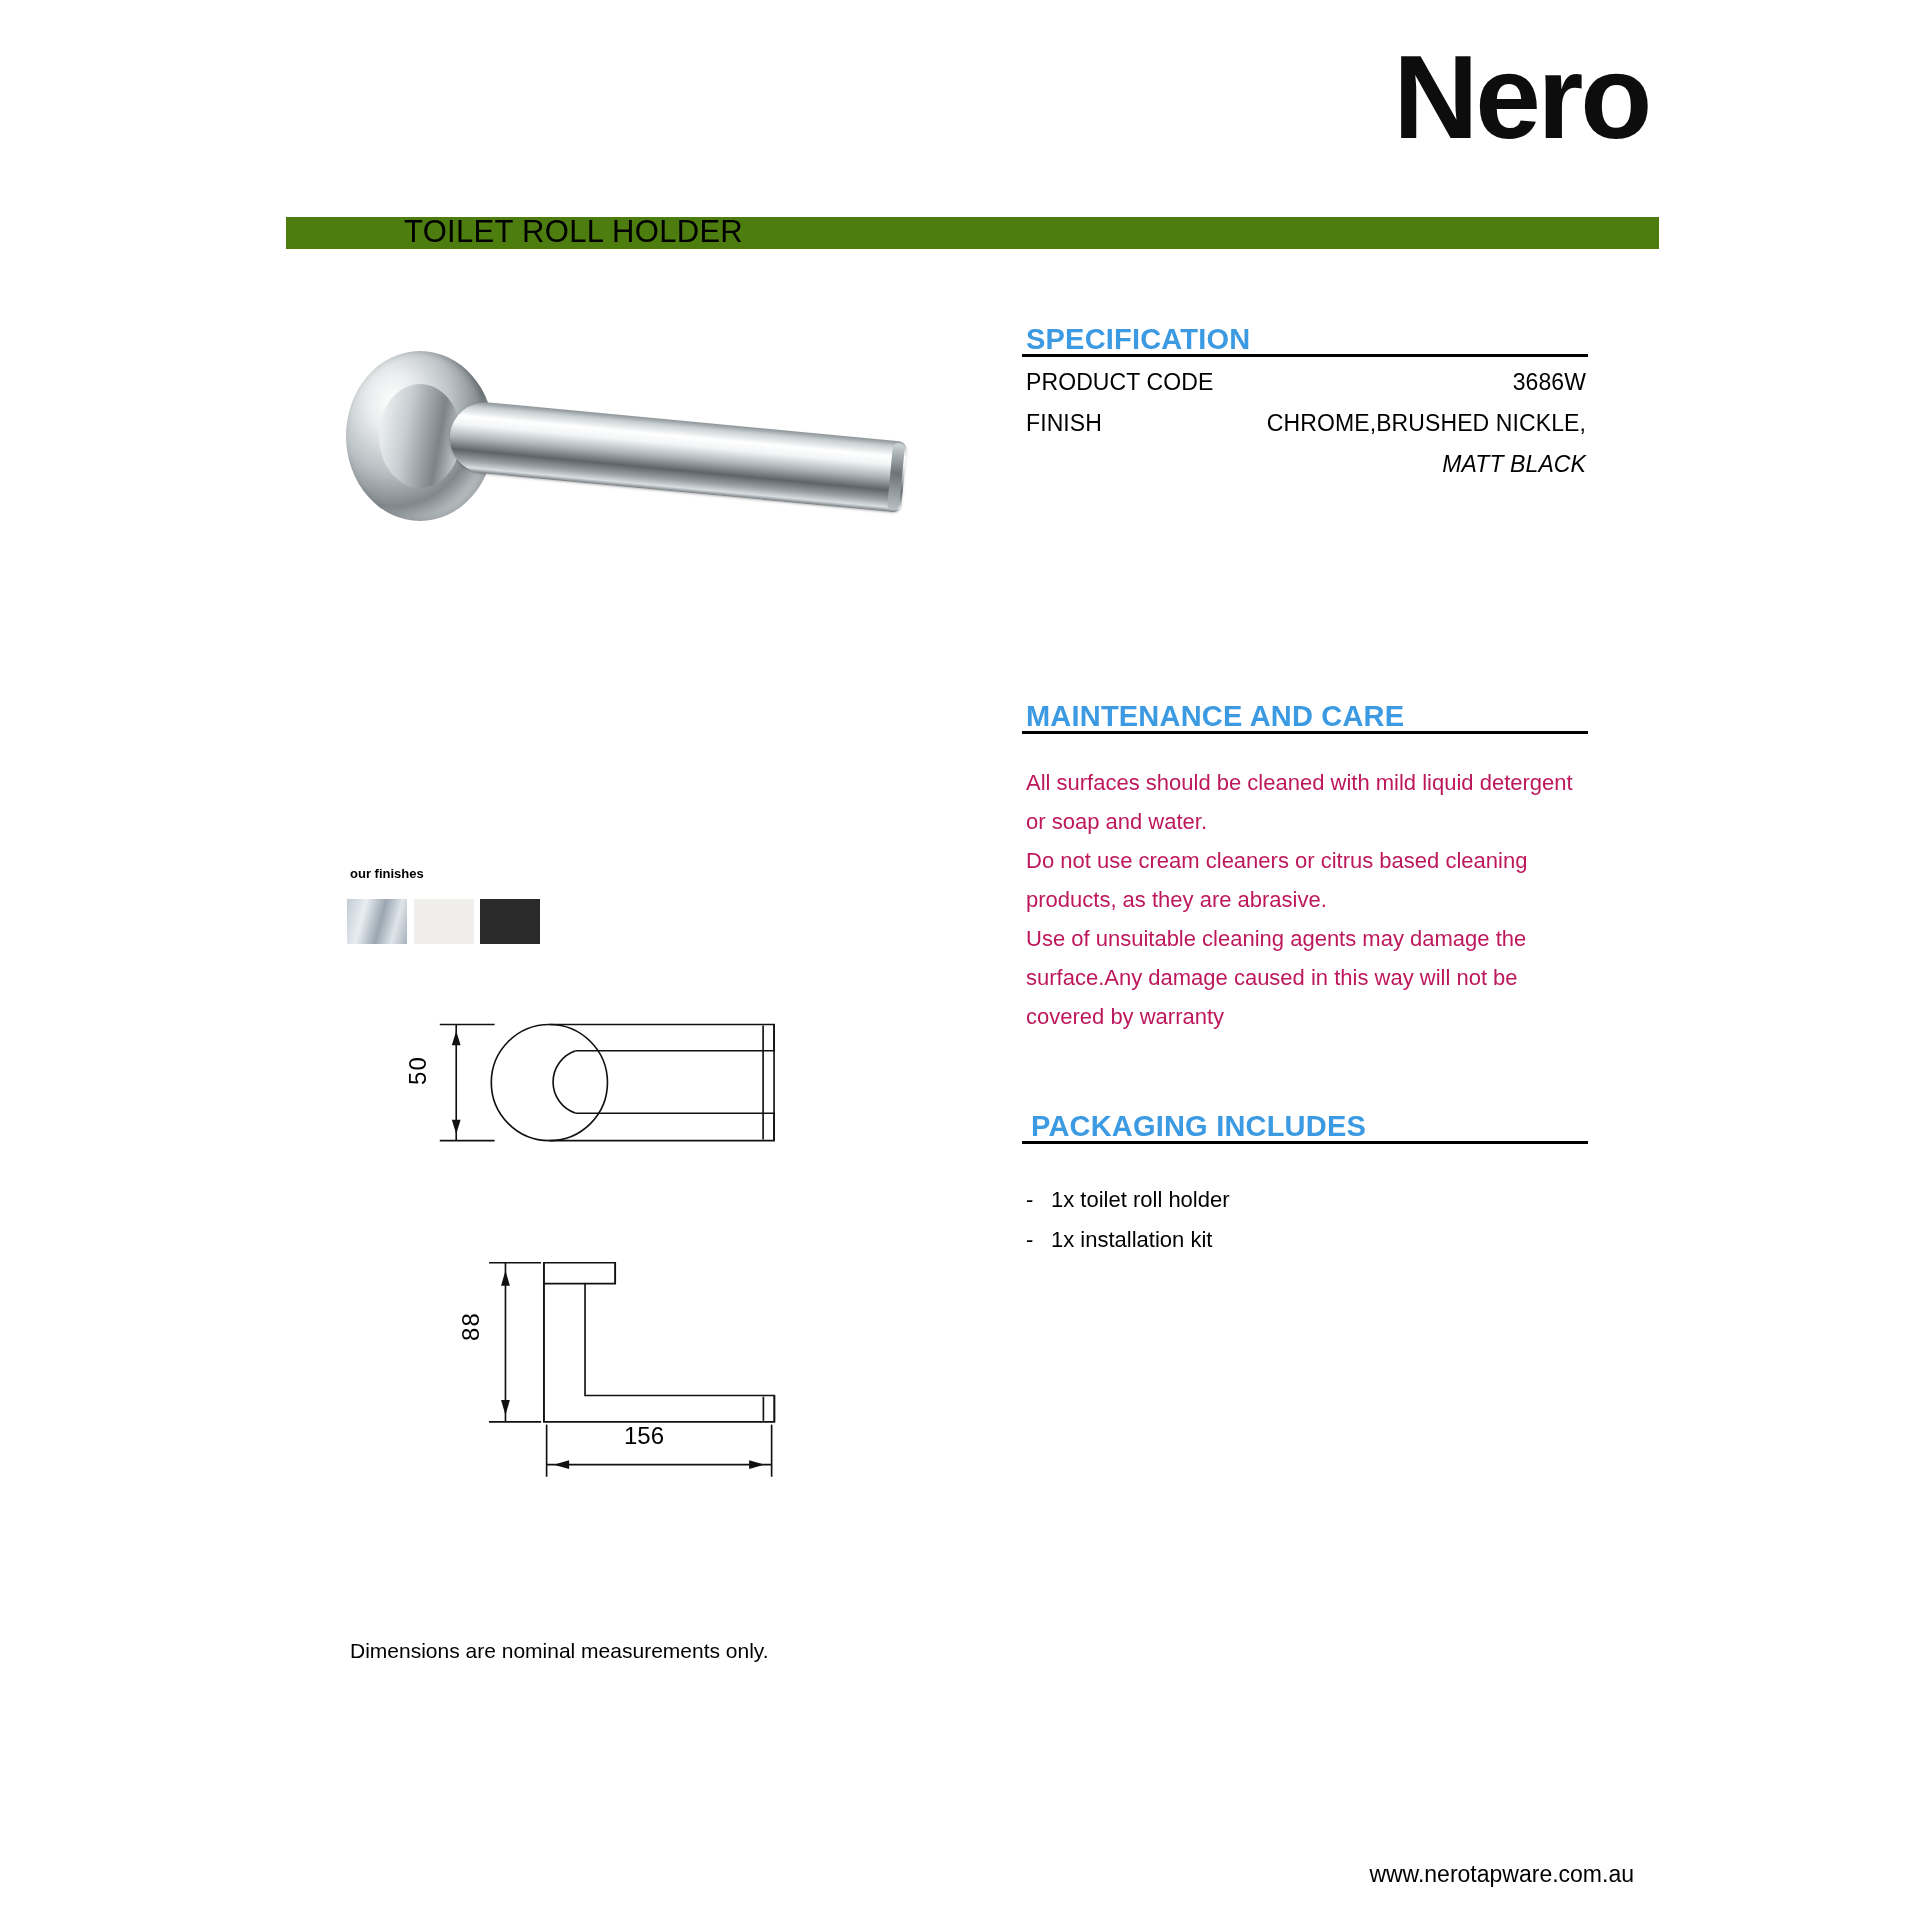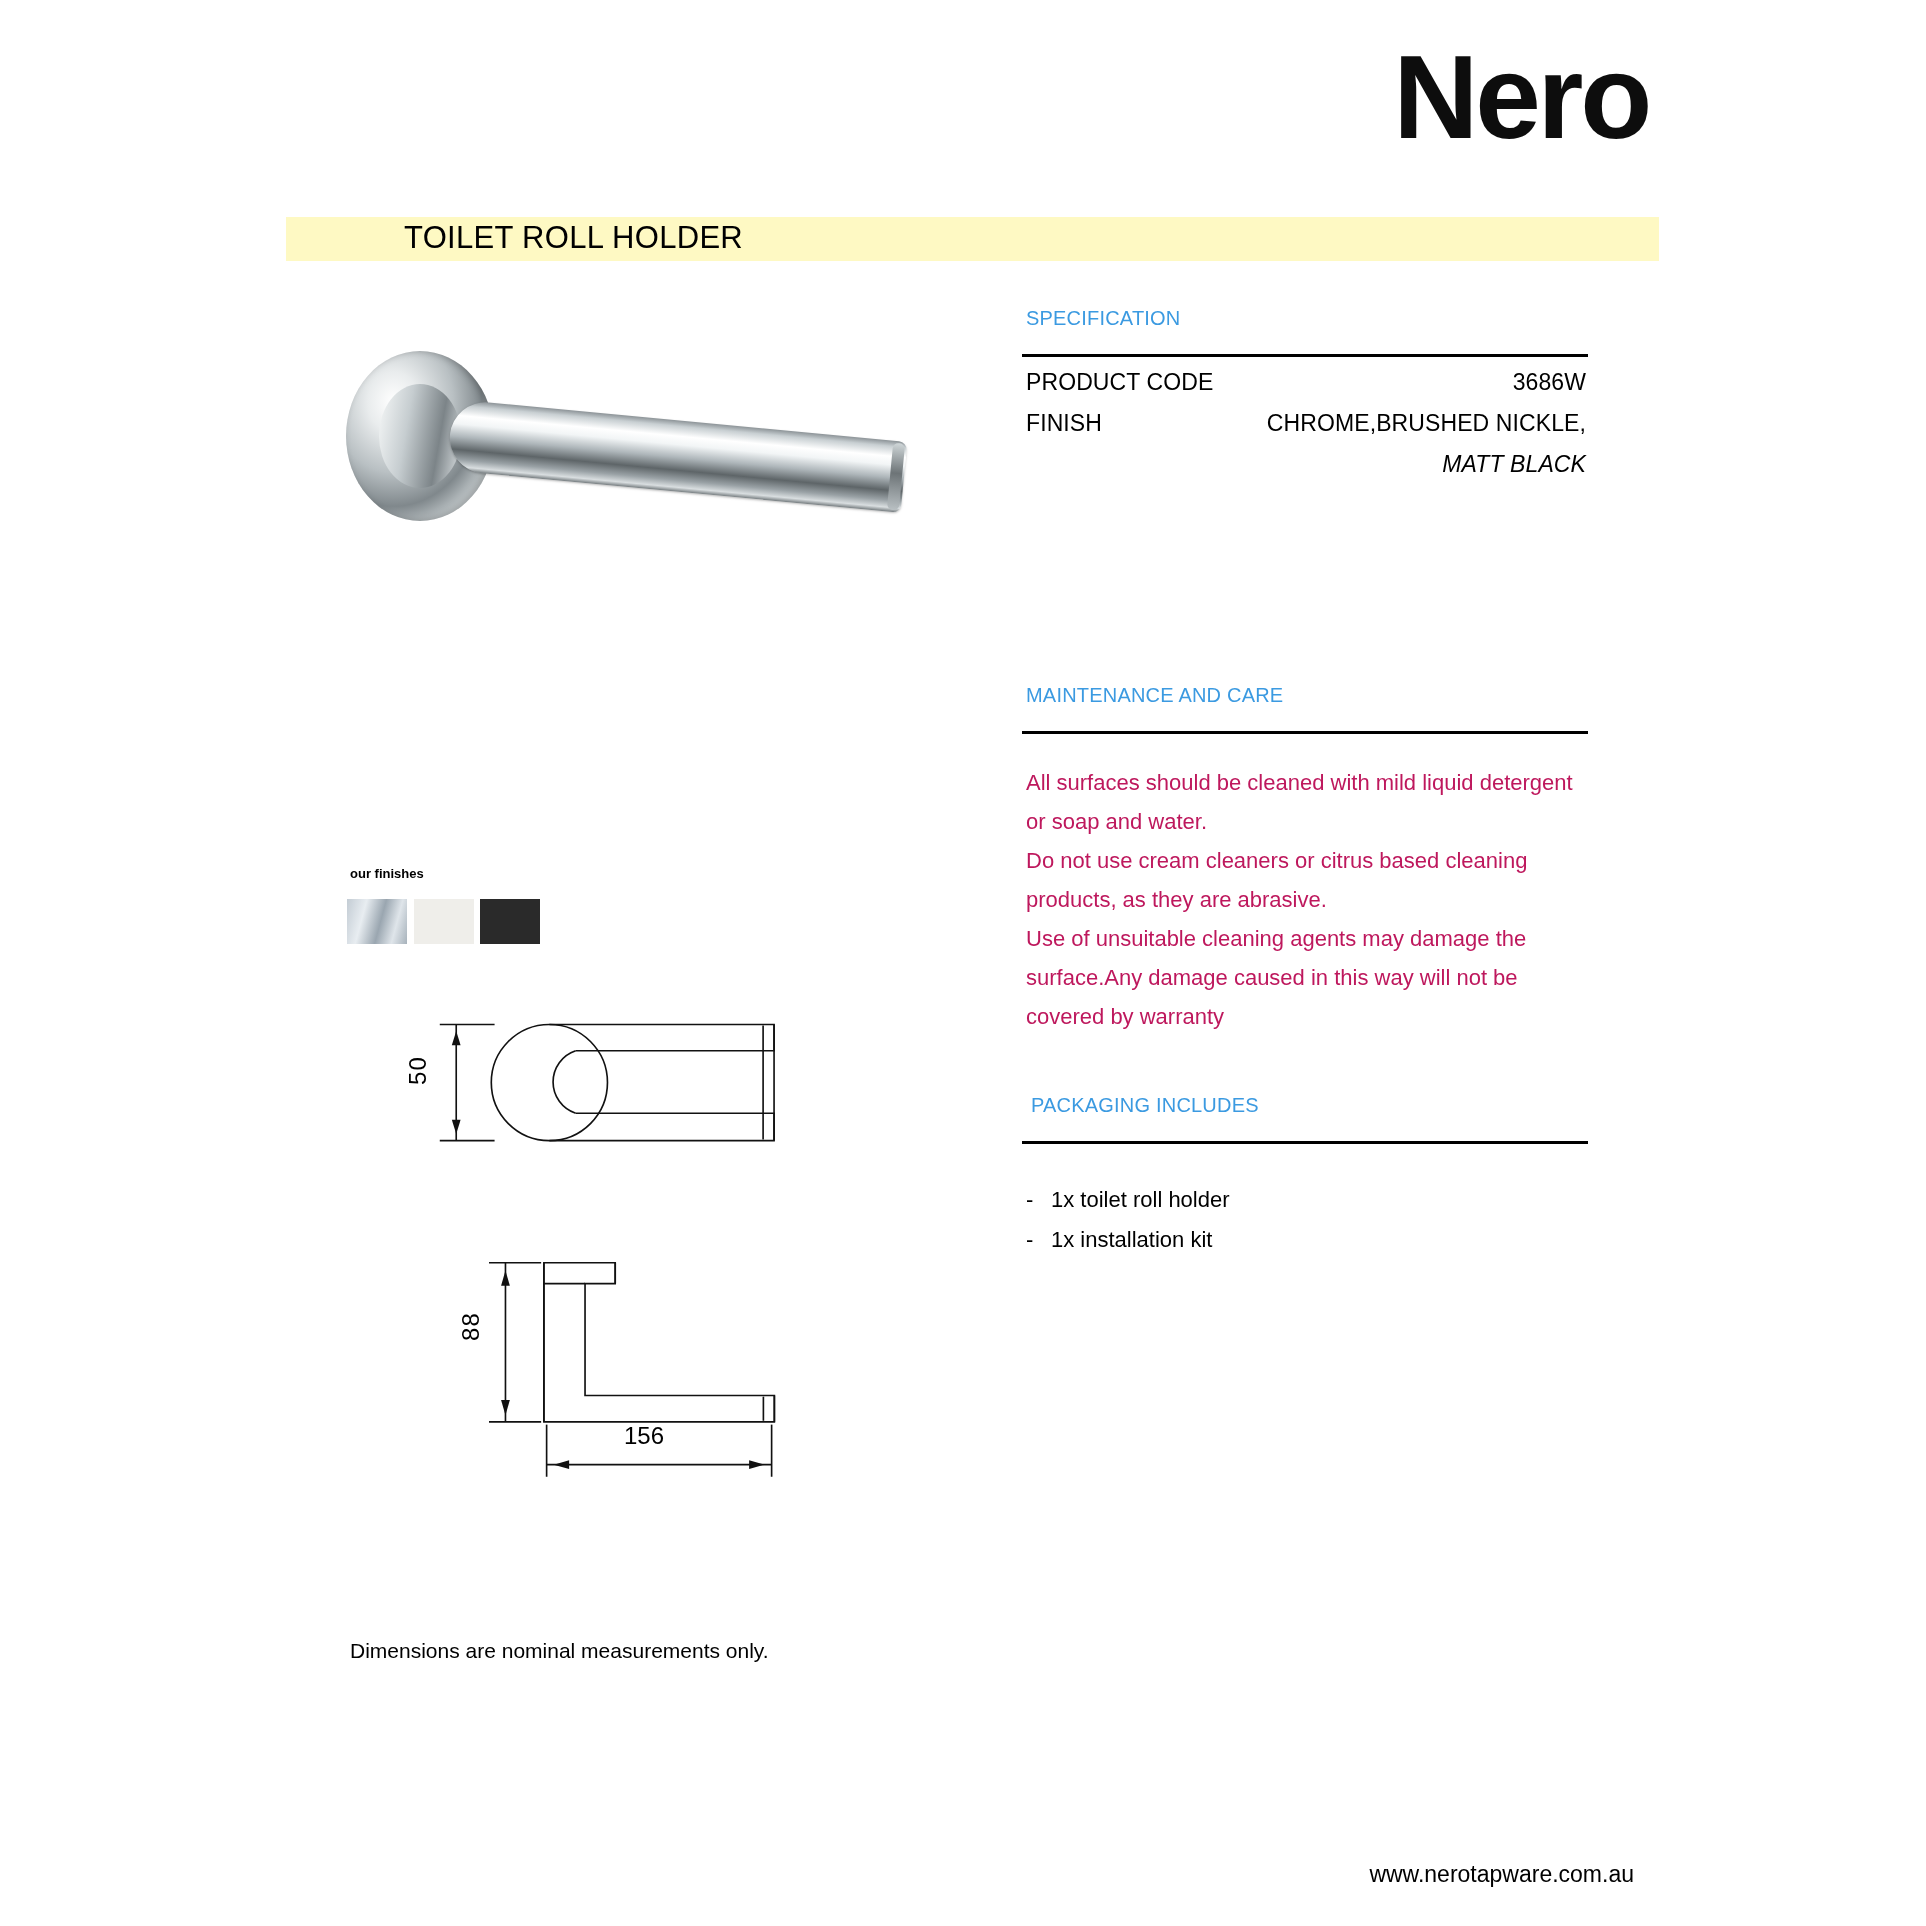--- a/index.html
+++ b/index.html
@@ -36,22 +36,22 @@
     color: #0d0d0d;
     line-height: 1;
   }
 
   
   .title-bar {
     position: absolute;
     left: 286px;
     top: 217px;
     width: 1373px;
-    height: 44px;
-    background: #fef9c3;
+    height: 32px;
+    background: #4d7c0f;
   }
   .title-bar .title-text {
     position: absolute;
     left: 118px;
     top: 50%;
     transform: translateY(-52%);
     font-size: 31px;
     font-weight: 400;
     color: #000;
     letter-spacing: 0.3px;
@@ -104,24 +104,25 @@
     top: 2.2px;
     width: 12px;
     height: 67px;
     border-radius: 5.5px;
     background: linear-gradient(to bottom, #cfd6d8, #6d7477 45%, #b9c0c3 100%);
   }
 
   
   .spec-heading, .maint-heading, .pack-heading {
     position: absolute;
-    font-size: 20px;
-    font-weight: 400;
+    font-size: 29px;
+    font-weight: 700;
     color: #3b9ae1;
     letter-spacing: 0.2px;
+    margin-top: 16px;
   }
   .rule {
     position: absolute;
     background: #000;
     height: 2.7px;
   }
 
   .spec-heading { left: 1026px; top: 307px; }
   .spec-rule { left: 1022px; top: 354px; width: 566px; }
 

